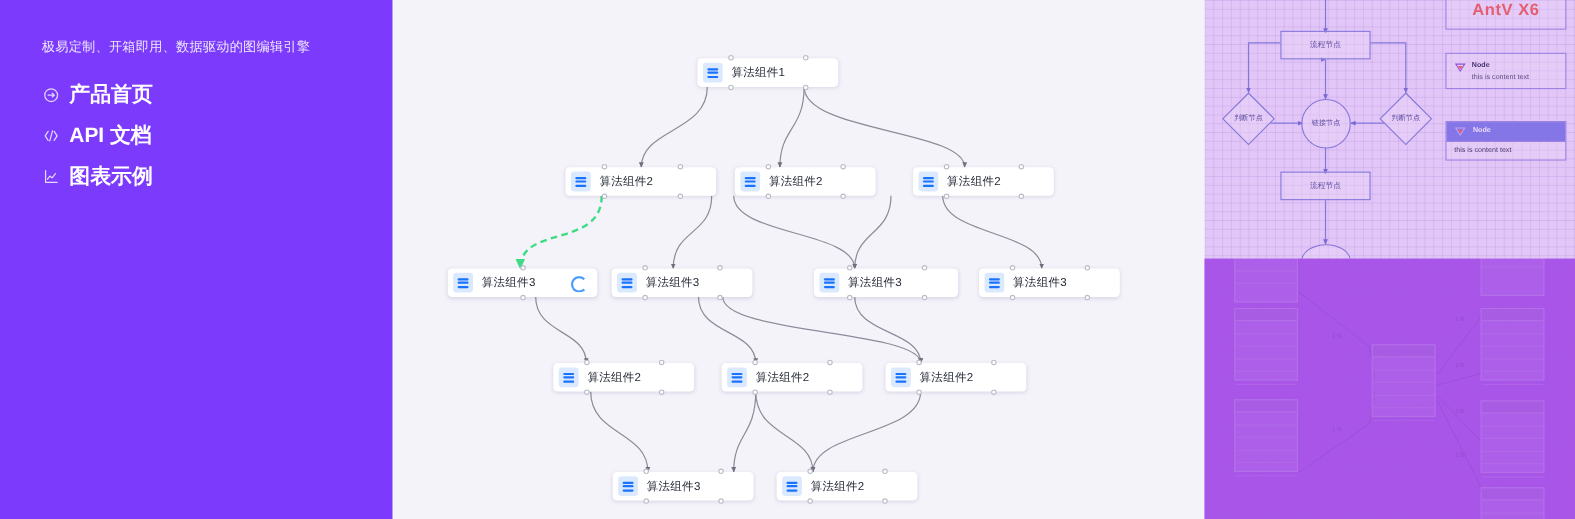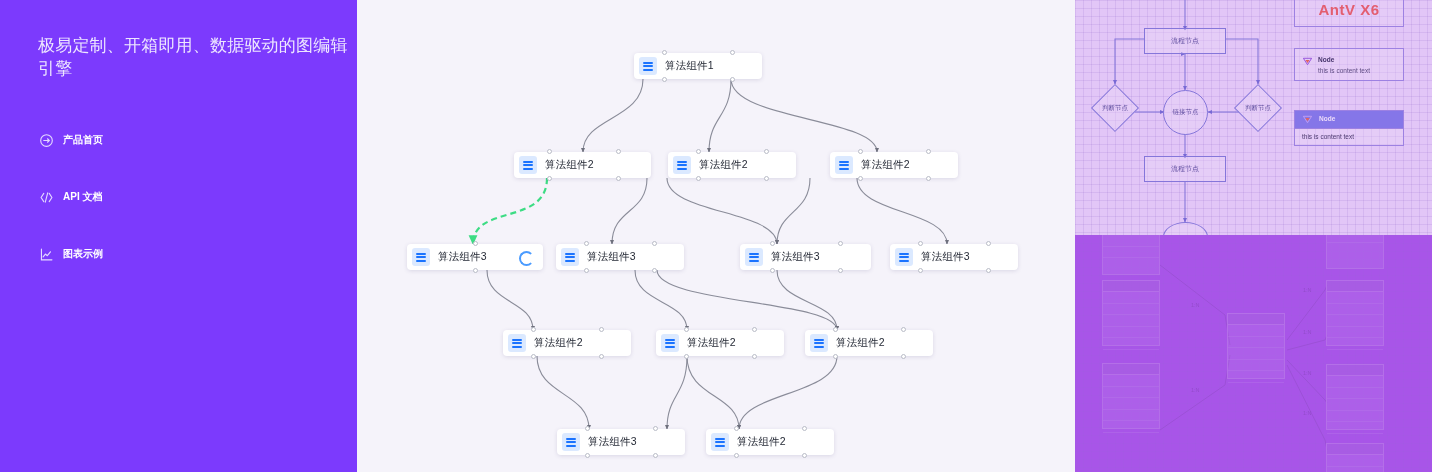--- a/index.html
+++ b/index.html
@@ -5,31 +5,31 @@
   html,body{margin:0;padding:0;background:#fff;}
   body{width:1432px;height:472px;overflow:hidden;
        font-family:"Liberation Sans","DejaVu Sans",sans-serif;}
   .page{position:relative;width:1432px;height:472px;display:flex;}
 
   
   .promo{position:relative;width:357px;height:472px;background:#7c3afd;
          box-sizing:border-box;padding:34px 0 0 38px;flex:0 0 357px;}
   .promo-title{font-size:34px;font-weight:700;color:#ffffff;letter-spacing:.5px;
                line-height:1;margin:0 0 22px 0;}
-  .promo-sub{font-size:17px;color:#ede6ff;letter-spacing:.2px;margin:0 0 22px 0;}
+  .promo-sub{font-size:12px;color:#ede6ff;letter-spacing:.2px;margin:0 0 22px 0;}
   .promo-links{display:flex;flex-direction:column;gap:11px;}
-  .promo-link{display:flex;align-items:center;gap:9px;color:#fff;font-size:10px;
-              font-weight:700;cursor:pointer;margin-top:30px;}
+  .promo-link{display:flex;align-items:center;gap:9px;color:#fff;font-size:19px;
+              font-weight:700;cursor:pointer;}
   .promo-link .ico{width:16px;height:16px;display:flex;align-items:center;
                    justify-content:center;color:#e4d8ff;flex:0 0 16px;}
   .promo-link .ico svg{display:block;}
 
   
   .canvas{position:relative;width:718px;height:472px;background:#f5f3fa;
-          flex:0 0 718px;overflow:hidden;}
+          flex:0 0 718px;overflow:hidden;padding-left:20px;}
   .canvas svg.edges{position:absolute;left:0;top:0;width:718px;height:472px;
                     overflow:visible;}
 
   .node{position:absolute;height:26px;background:#ffffff;border-radius:4px;
         box-shadow:0 1px 4px rgba(40,30,90,.13);display:flex;align-items:center;
         padding-left:5px;box-sizing:border-box;cursor:pointer;}
   .node .nicon{width:18px;height:18px;border-radius:3px;background:#dbe9ff;
                display:flex;flex-direction:column;align-items:center;
                justify-content:center;gap:1.5px;flex:0 0 18px;}
   .node .nicon i{display:block;width:10px;height:2px;background:#1a73ff;border-radius:1px;}

